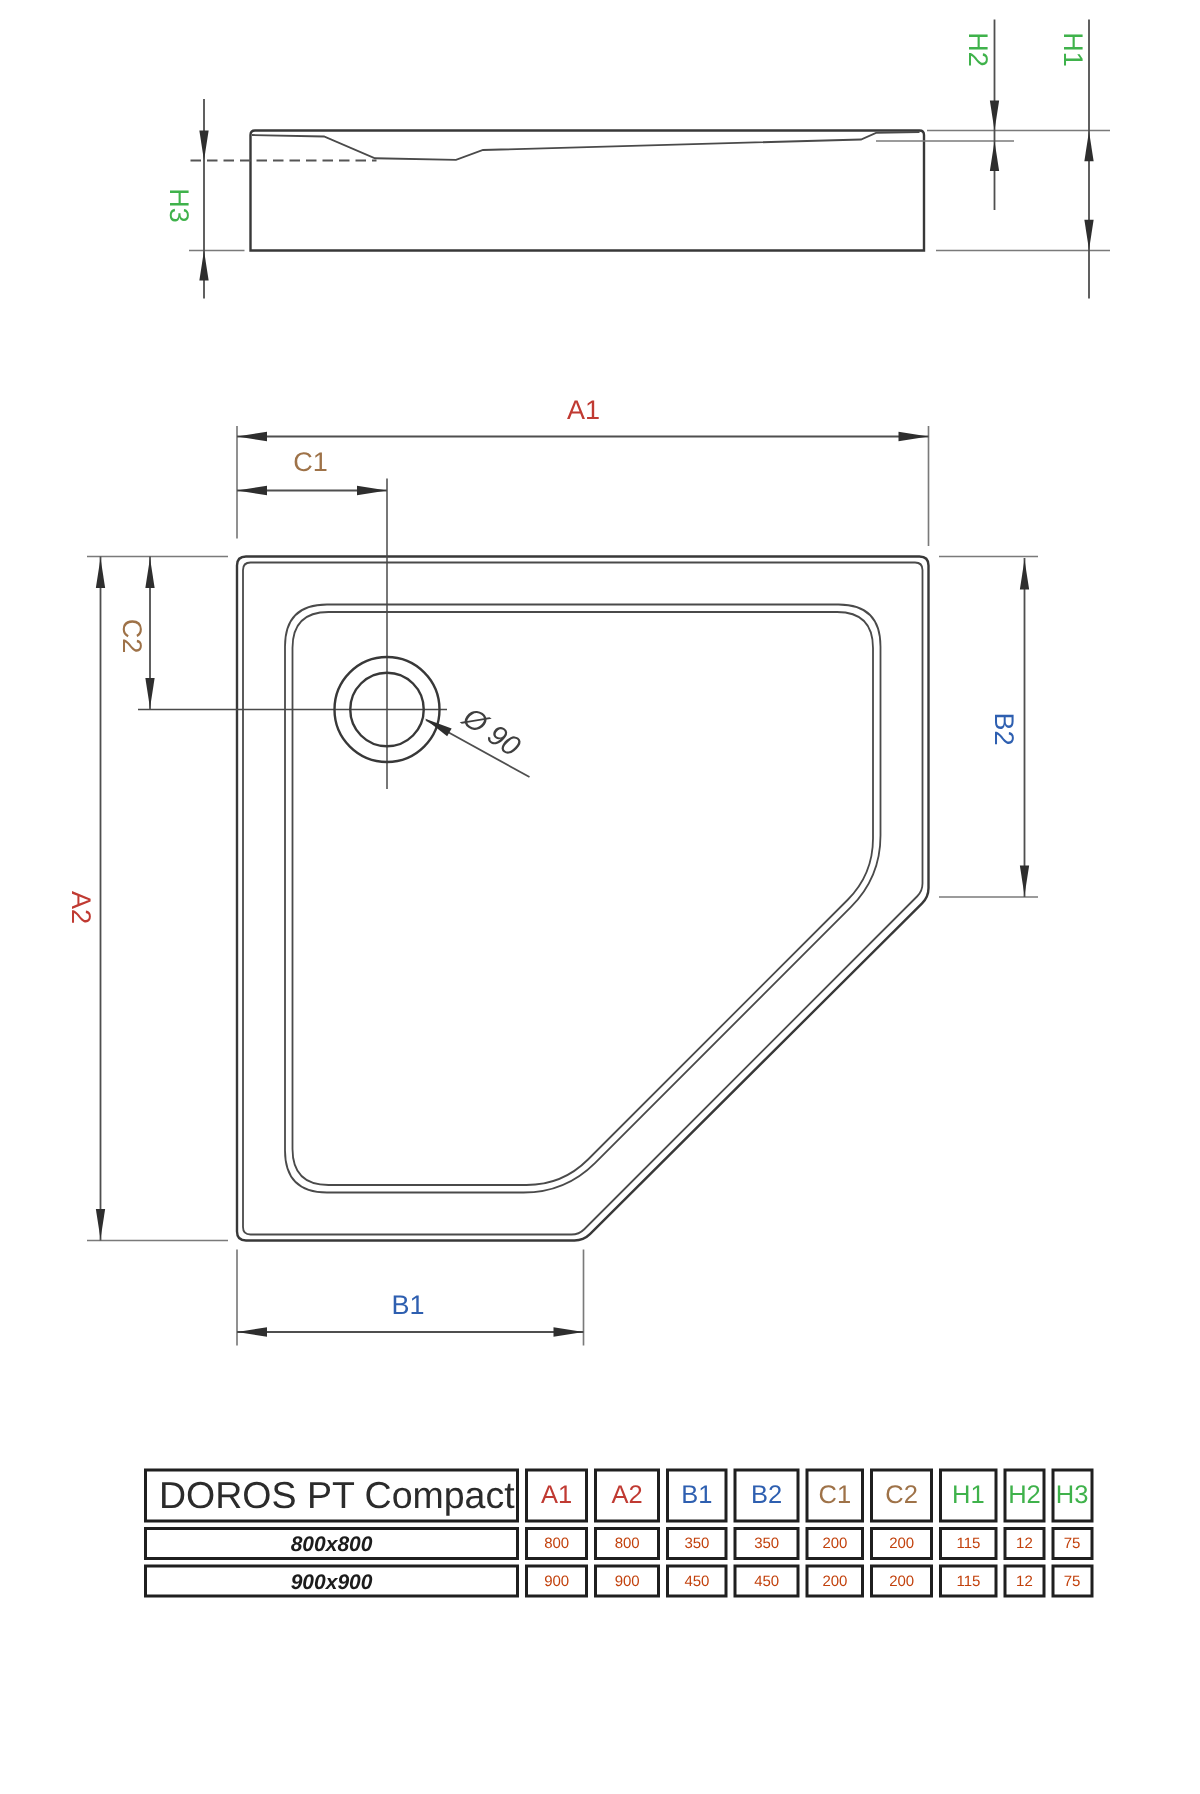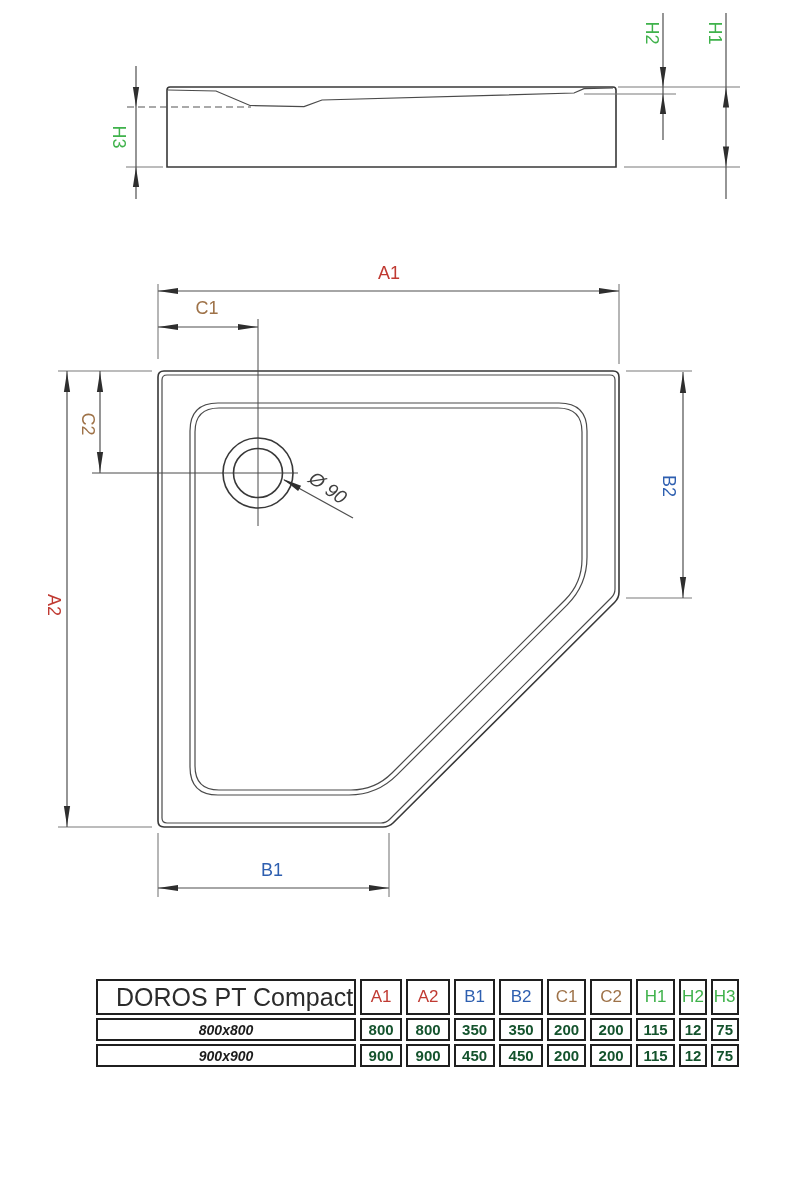--- a/index.html
+++ b/index.html
@@ -21,25 +21,25 @@
   .drain-text{font-size:19px;font-style:italic;fill:#3f3f3f;}
   .ca{fill:var(--dim-a);} .cb{fill:var(--dim-b);} .cc{fill:var(--dim-c);} .ch{fill:var(--dim-h);}
 
   
   .spec-table{position:absolute;left:92px;top:976px;border-collapse:separate;border-spacing:4px 3px;
               table-layout:fixed;}
   .spec-table td{border:2.4px solid #1f1f1f;box-sizing:border-box;text-align:center;
                  vertical-align:middle;background:#fff;overflow:hidden;white-space:nowrap;}
   .hdr-row td{height:36px;}
   .data-row td{height:16px;text-align:center;}
-  .title-cell{text-align:left !important;padding-left:18px;font-size:25px;color:#2b2b2b;letter-spacing:0px;}
+  .title-cell{text-align:left !important;padding-left:8px;font-size:25px;color:#2b2b2b;letter-spacing:0px;}
   .hdr{font-size:17px;}
   .col-a{color:var(--dim-a);} .col-b{color:var(--dim-b);} .col-c{color:var(--dim-c);} .col-h{color:var(--dim-h);}
   .size-cell{font-style:italic;font-weight:bold;font-size:14px;color:#1c1c1c;}
-  .val{font-size:15px;color:#14532d;font-weight:bold;}
+  .val{font-size:10px;color:#c2410c;}
 </style>
 </head>
 <body>
 
 <div class="stage">
 
 <svg width="800" height="1196" viewBox="0 0 800 1196">
 
   <g>
     <path class="o1f" d="M167,90 Q167,87 170,87 L613,87 Q616,87 616,90 L616,167 L167,167 Z"></path>

